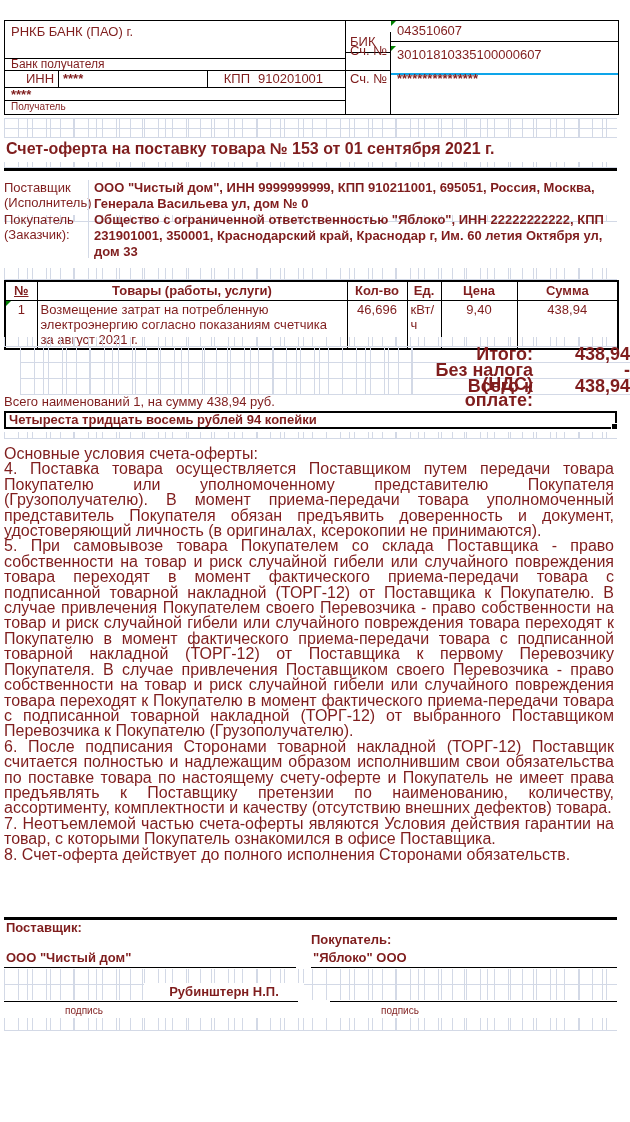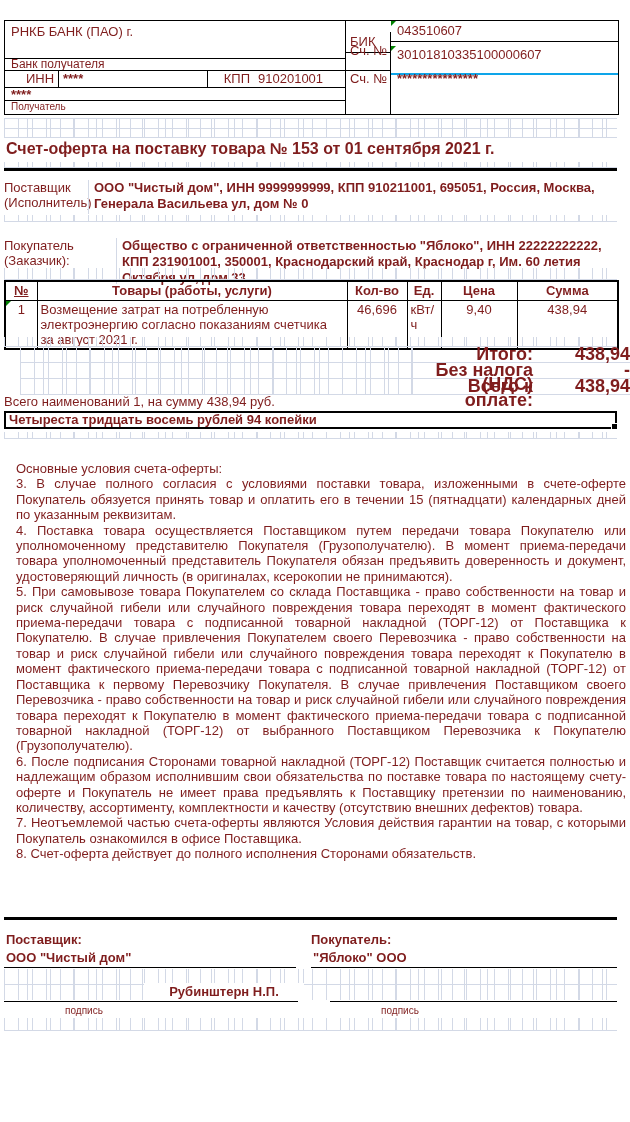--- a/index.html
+++ b/index.html
@@ -47,21 +47,21 @@
   .s1{top:118px;height:18px;border-top:1px solid #d3d9e6;}
   .s2{top:162px;height:5px;}
   .s3{top:215px;height:6px;}
   .s4{top:268px;height:11px;}
   .s-items{top:337px;height:9px;}
   .s5{top:432px;height:6px;}
 
   
   .party{position:absolute;left:4px;width:613px;display:flex;font-size:13px;}
   .supplier{top:180px;height:34px;}
-  .buyer{top:238px;height:46px;gap:28px;}
+  .buyer{top:212px;height:46px;}
   .p-label{width:84px;line-height:15px;flex:none;}
   .p-value{flex:1;font-weight:bold;line-height:16px;padding-left:5px;border-left:1px solid #d3d9e6;}
 
   
   .items{position:absolute;left:4px;top:280px;width:613px;border-collapse:collapse;table-layout:fixed;
          border:2px solid #000;font-size:13px;}
   .items th,.items td{border:1px solid #000;box-sizing:border-box;padding:1px 3px;line-height:15px;overflow:hidden;}
   .items th{font-weight:bold;height:19px;padding:1px 1px;}
   .items td{vertical-align:top;height:34px;}
   .th-num{text-decoration:underline;}
@@ -77,28 +77,28 @@
   .t-label{width:112px;text-align:right;font-weight:bold;flex:none;}
   .t-value{width:97px;text-align:right;font-weight:bold;flex:none;padding-right:3px;}
 
   .summary{position:absolute;left:4px;top:395px;width:613px;font-size:13px;line-height:14px;}
 
   .words{position:absolute;left:4px;top:411px;width:613px;height:18px;box-sizing:border-box;
          border:2px solid #000;font-size:13px;font-weight:bold;line-height:14px;padding:0 3px;}
   .handle{position:absolute;right:-3px;bottom:-3px;width:5px;height:5px;background:#000;border:1px solid #fff;}
 
   
-  .terms{position:absolute;left:4px;top:461px;width:610px;font-size:13px;line-height:15.4px;margin-left:12px;}
+  .terms{position:absolute;left:4px;top:446px;width:610px;font-size:16px;line-height:15.4px;}
   .terms p{margin:0;text-align:justify;}
   .terms .head{text-align:left;}
 
   
   .sig{position:absolute;left:4px;top:920px;width:613px;height:200px;font-size:13px;}
   .sig .abs{box-sizing:border-box;}
-  .sg-suplabel{left:2px;top:12px;font-weight:bold;}
+  .sg-suplabel{left:2px;top:0;font-weight:bold;}
   .sg-buylabel{left:307px;top:12px;font-weight:bold;}
   .sg-supname{left:0;top:29px;width:292px;height:19px;border-bottom:1px solid #000;font-weight:bold;padding-left:2px;line-height:17px;}
   .sg-buyname{left:307px;top:29px;width:306px;height:19px;border-bottom:1px solid #000;font-weight:bold;padding-left:2px;line-height:17px;}
   .sg-gl1{left:0;top:49px;width:613px;height:31px;
           background-image:repeating-linear-gradient(90deg,#d3d9e6 0 1px,transparent 1px 14px),
                            repeating-linear-gradient(90deg,#d3d9e6 0 1px,transparent 1px 23px);}
   .sg-gl1::after{content:"";position:absolute;left:0;right:0;top:15px;border-top:1px solid #d3d9e6;}
   .sg-signer{left:140px;top:63px;width:160px;text-align:center;font-weight:bold;background:#fff;line-height:17px;}
   .sg-supline{left:0;top:81px;width:294px;height:1px;background:#000;}
   .sg-buyline{left:326px;top:81px;width:287px;height:1px;background:#000;}
@@ -213,21 +213,20 @@
 
   <div class="words">
     <span>Четыреста тридцать восемь рублей 94 копейки</span>
     <i class="handle"></i>
   </div>
 
   <div class="gl s5"></div>
 
   <div class="terms">
     <p class="head">Основные условия счета-оферты:</p>
-    <p>3. В случае полного согласия с условиями поставки товара, изложенными в счете-оферте Покупатель обязуется принять товар и оплатить его в течении 15 (пятнадцати) календарных дней по указанным реквизитам.</p>
     <p>4. Поставка товара осуществляется Поставщиком путем передачи товара Покупателю или уполномоченному представителю Покупателя (Грузополучателю). В момент приема-передачи товара уполномоченный представитель Покупателя обязан предъявить доверенность и документ, удостоверяющий личность (в оригиналах, ксерокопии не принимаются).</p>
     <p>5. При самовывозе товара Покупателем со склада Поставщика - право собственности на товар и риск случайной гибели или случайного повреждения товара переходят в момент фактического приема-передачи товара с подписанной товарной накладной (ТОРГ-12) от Поставщика к Покупателю. В случае привлечения Покупателем своего Перевозчика - право собственности на товар и риск случайной гибели или случайного повреждения товара переходят к Покупателю в момент фактического приема-передачи товара с подписанной товарной накладной (ТОРГ-12) от Поставщика к первому Перевозчику Покупателя. В случае привлечения Поставщиком своего Перевозчика - право собственности на товар и риск случайной гибели или случайного повреждения товара переходят к Покупателю в момент фактического приема-передачи товара с подписанной товарной накладной (ТОРГ-12) от выбранного Поставщиком Перевозчика к Покупателю (Грузополучателю).</p>
     <p>6. После подписания Сторонами товарной накладной (ТОРГ-12) Поставщик считается полностью и надлежащим образом исполнившим свои обязательства по поставке товара по настоящему счету-оферте и Покупатель не имеет права предъявлять к Поставщику претензии по наименованию, количеству, ассортименту, комплектности и качеству (отсутствию внешних дефектов) товара.</p>
     <p>7. Неотъемлемой частью счета-оферты являются Условия действия гарантии на товар, с которыми Покупатель ознакомился в офисе Поставщика.</p>
     <p>8. Счет-оферта действует до полного исполнения Сторонами обязательств.</p>
   </div>
 
   <div class="thick t2"></div>
 
   <div class="sig">

